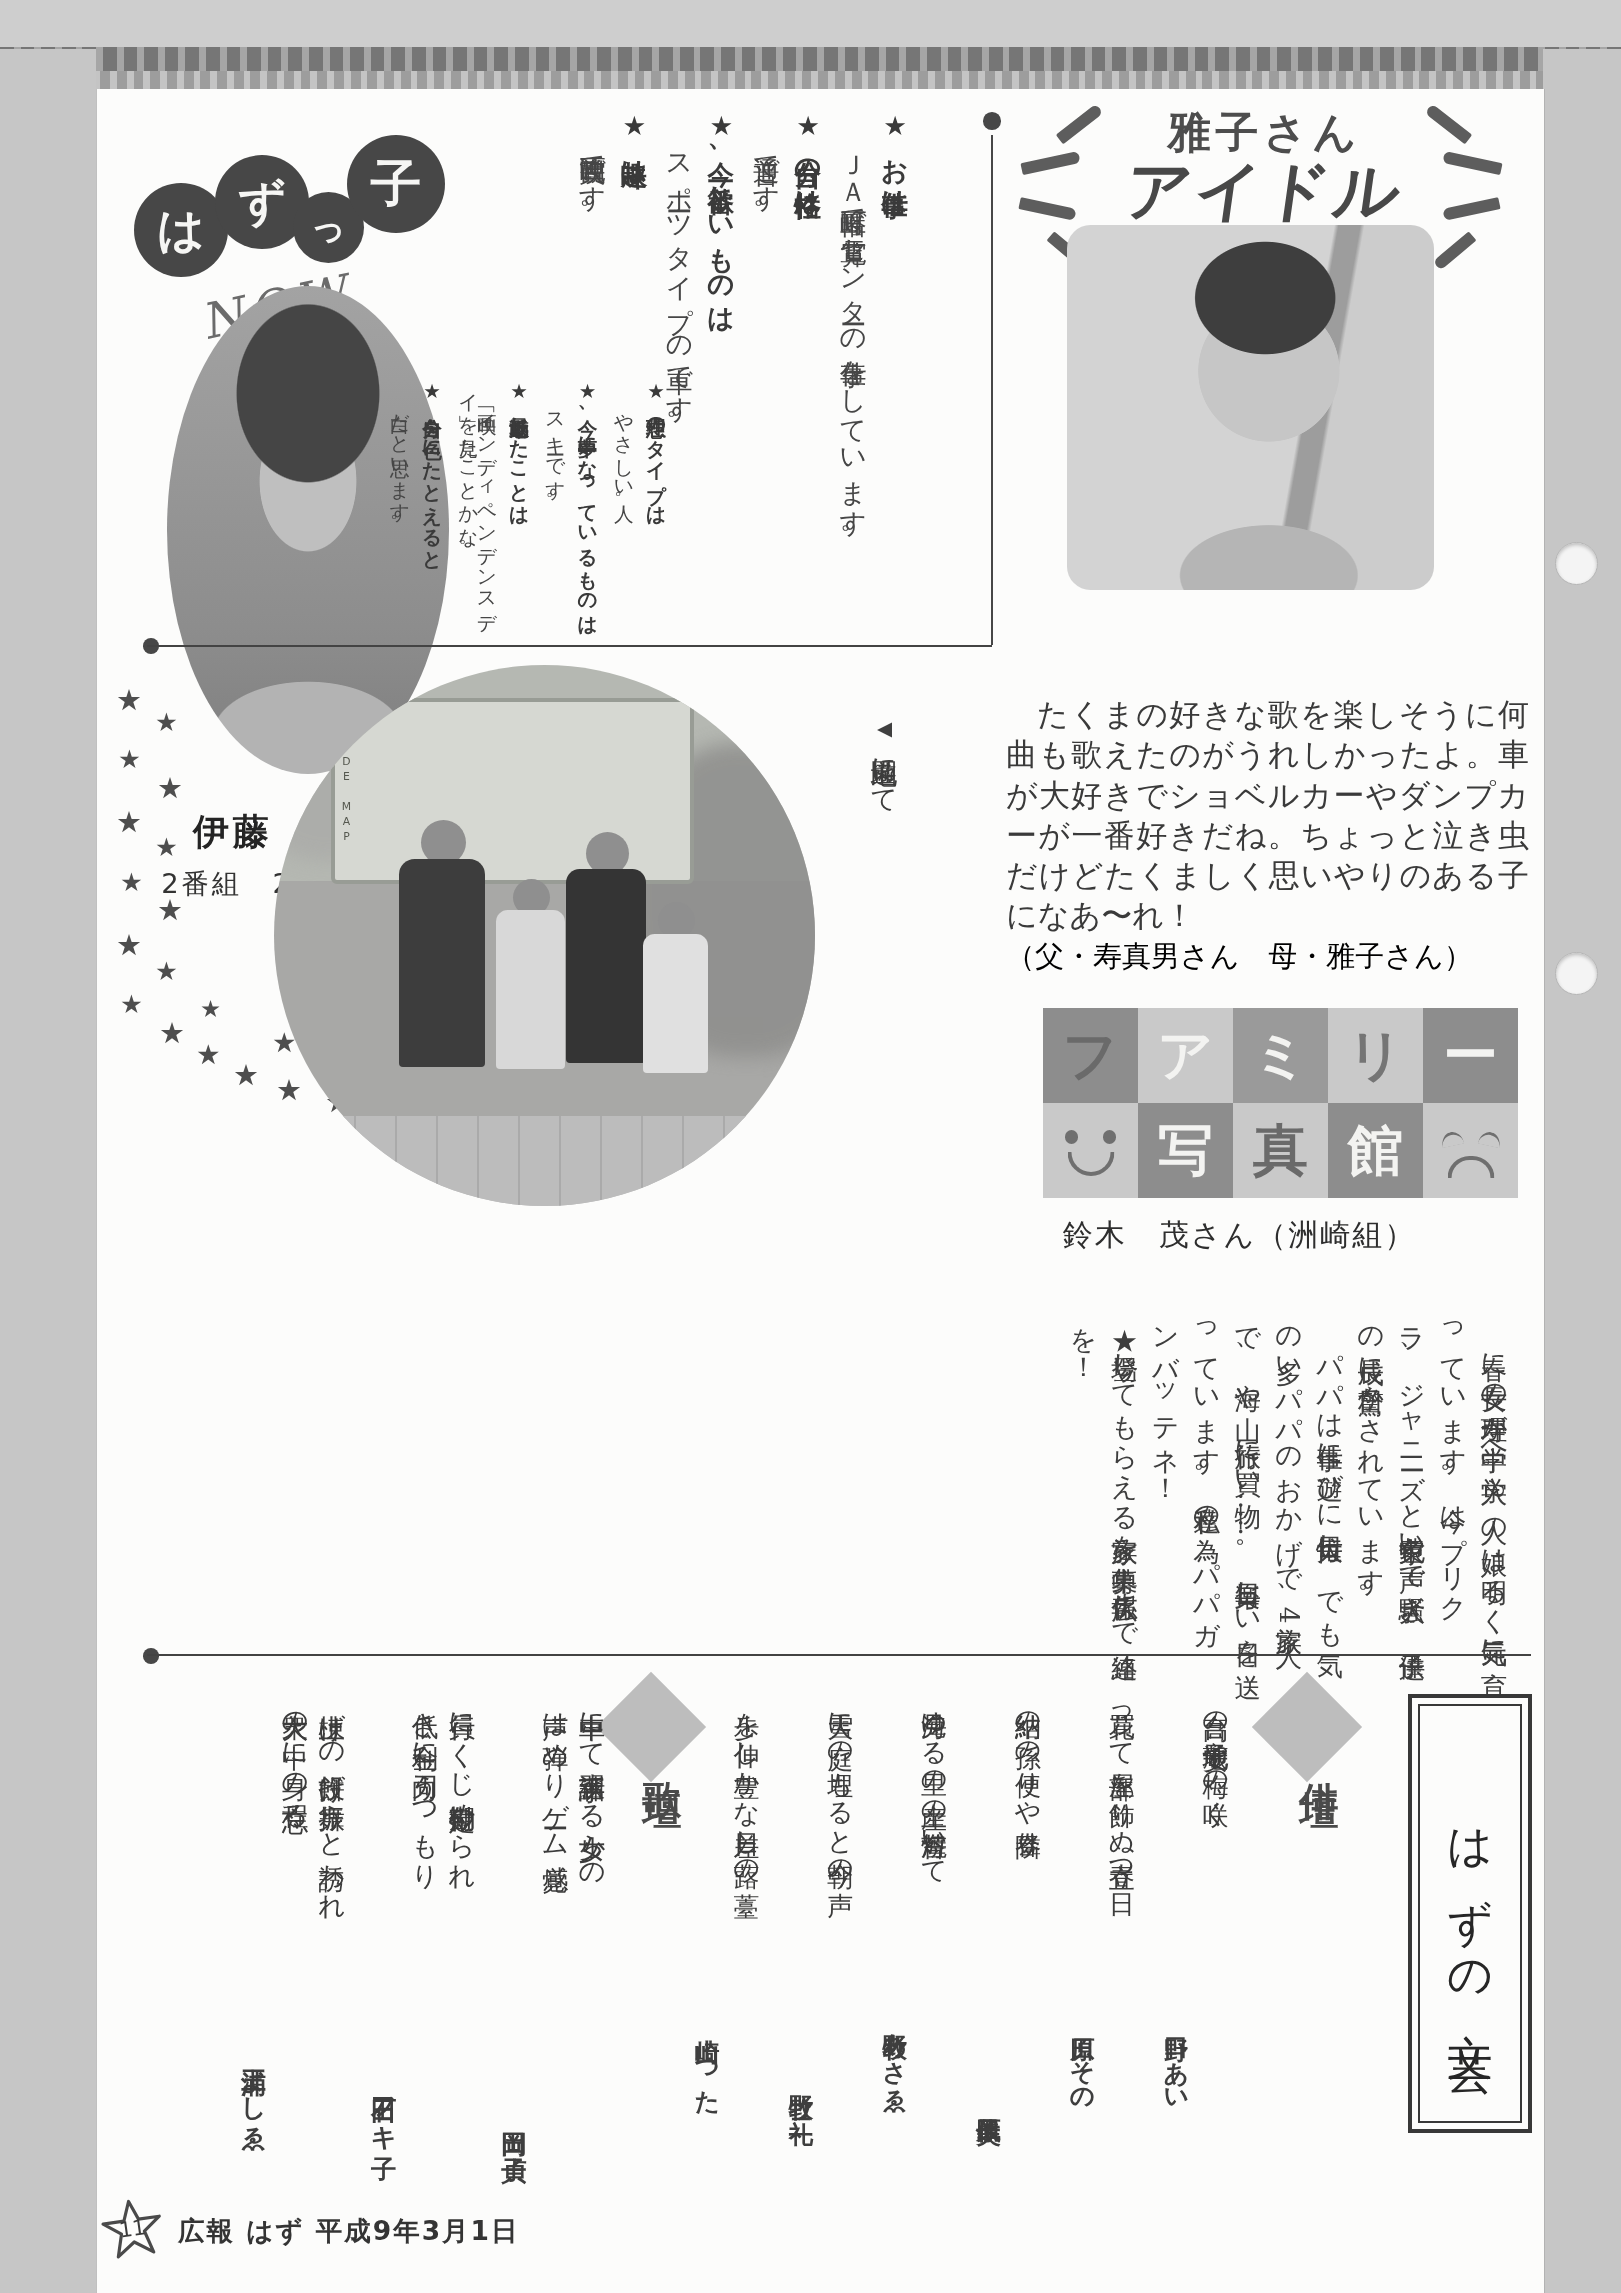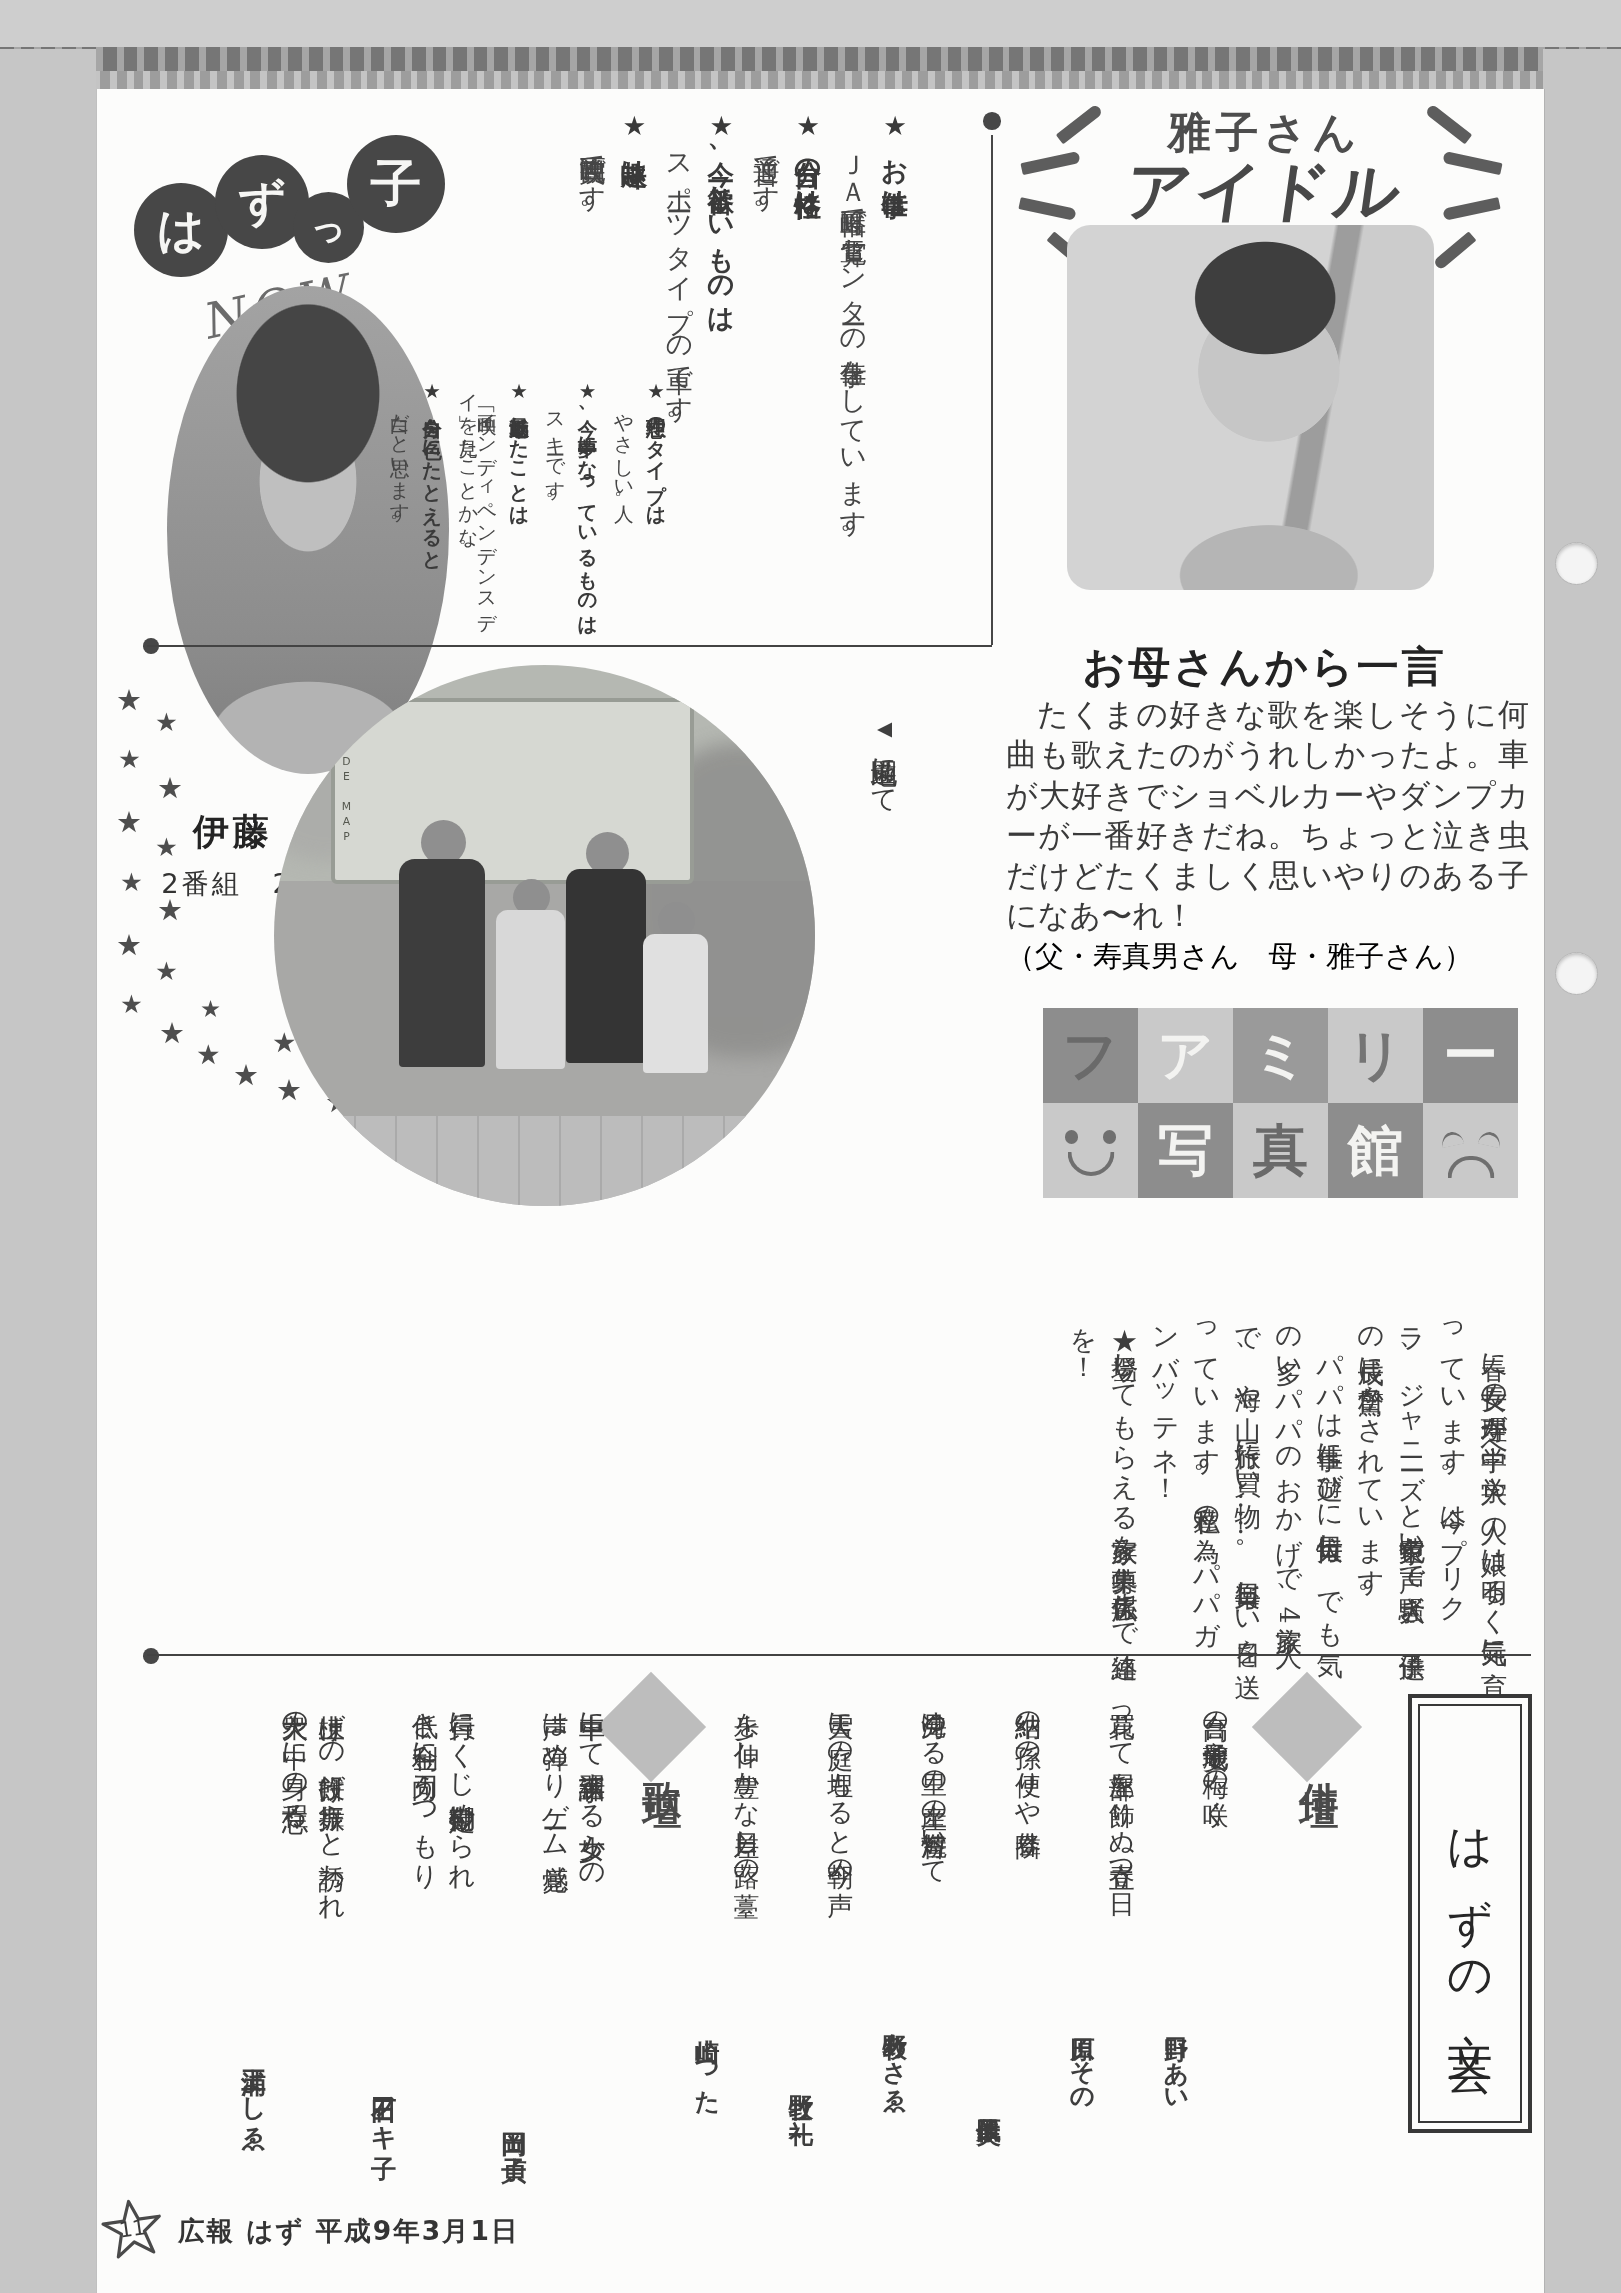--- a/index.html
+++ b/index.html
@@ -180,21 +180,20 @@
   <div class="ray" style="left:1054px;top:118px;width:51px;transform:rotate(-38deg);"></div>
   <div class="ray" style="left:1021px;top:157px;width:59px;transform:rotate(-12deg);"></div>
   <div class="ray" style="left:1019px;top:203px;width:57px;transform:rotate(12deg);"></div>
   <div class="ray" style="left:1045px;top:245px;width:47px;transform:rotate(40deg);"></div>
   <div class="ray" style="left:1423px;top:118px;width:51px;transform:rotate(38deg);border-radius:9.8px 2.9px 2.9px 9.8px;"></div>
   <div class="ray" style="left:1443px;top:157px;width:59px;transform:rotate(12deg);border-radius:9.8px 2.9px 2.9px 9.8px;"></div>
   <div class="ray" style="left:1443px;top:203px;width:57px;transform:rotate(-12deg);border-radius:9.8px 2.9px 2.9px 9.8px;"></div>
   <div class="ray" style="left:1431px;top:245px;width:47px;transform:rotate(-40deg);border-radius:9.8px 2.9px 2.9px 9.8px;"></div>
 
   <div class="abs child-photo" style="left:1067px;top:225px;width:367px;height:365px;"></div>
-  <div class="abs idol-head" style="left:1000px;top:639px;width:529px;">お母さんから一言</div>
   <div class="abs idol-body" style="left:1006px;top:694px;width:523px;">たくまの好きな歌を楽しそうに何曲も歌えたのがうれしかったよ。車が大好きでショベルカーやダンプカーが一番好きだね。ちょっと泣き虫だけどたくましく思いやりのある子になあ〜れ！</div>
   <div class="abs idol-credit" style="left:1006px;top:937px;width:523px;">（父・寿真男さん　母・雅子さん）</div>
 
   <div class="abs dot" style="left:143px;top:638px;width:15.7px;height:15.7px;"></div>
   <div class="abs hline" style="left:147px;top:645px;width:845px;"></div>
 
   <span class="star" style="left:116px;top:686px;font-size:29px;">★</span>
   <span class="star" style="left:155px;top:710px;font-size:25.5px;">★</span>
   <span class="star" style="left:118px;top:747px;font-size:25.5px;">★</span>
   <span class="star" style="left:157px;top:774px;font-size:29px;">★</span>
@@ -256,20 +255,21 @@
     <div class="bcell" style="background:#8d8d8d;color:#f3f3f1;">写</div>
     <div class="bcell" style="background:#c9c9c9;color:#6a6a6a;">真</div>
     <div class="bcell" style="background:#8d8d8d;color:#f3f3f1;">館</div>
     <div class="bcell" style="background:#c9c9c9;">
       <span class="feye" style="left:17.6px;top:29px;transform:rotate(-12deg);"></span>
         <span class="feye" style="right:17.6px;top:29px;transform:rotate(12deg);"></span>
         <span class="frown"></span>
     </div>
   </div>
 
+  <div class="abs fam-name" style="left:1024px;top:1215px;width:431px;">鈴木　茂さん（洲崎組）</div>
 
   <div class="abs fam-body" style="left:919px;top:1309px;width:596px;height:345px;">
     <p>　春に長女の寿理が中学へ入学。2人の娘は明るく元気に育っています。今はプリクラ、ジャニーズと家中黄色い声で大騒ぎ、子供達の成長に日々驚かされています。</p>
     <p>　パパは仕事に遊びに毎日大忙し、でも気の多いパパのおかげで、家族4人で、海や山、旅行に買い物……。毎日楽しい日々を送っています。私達の為、パパガンバッテネ！</p>
     <p>★登場してもらえる家族を募集中。広報係まで連絡を！</p>
   </div>
 
   <div class="abs dot" style="left:143px;top:1648px;width:15.7px;height:15.7px;"></div>
   <div class="abs hline" style="left:147px;top:1654px;width:1384px;"></div>
 

